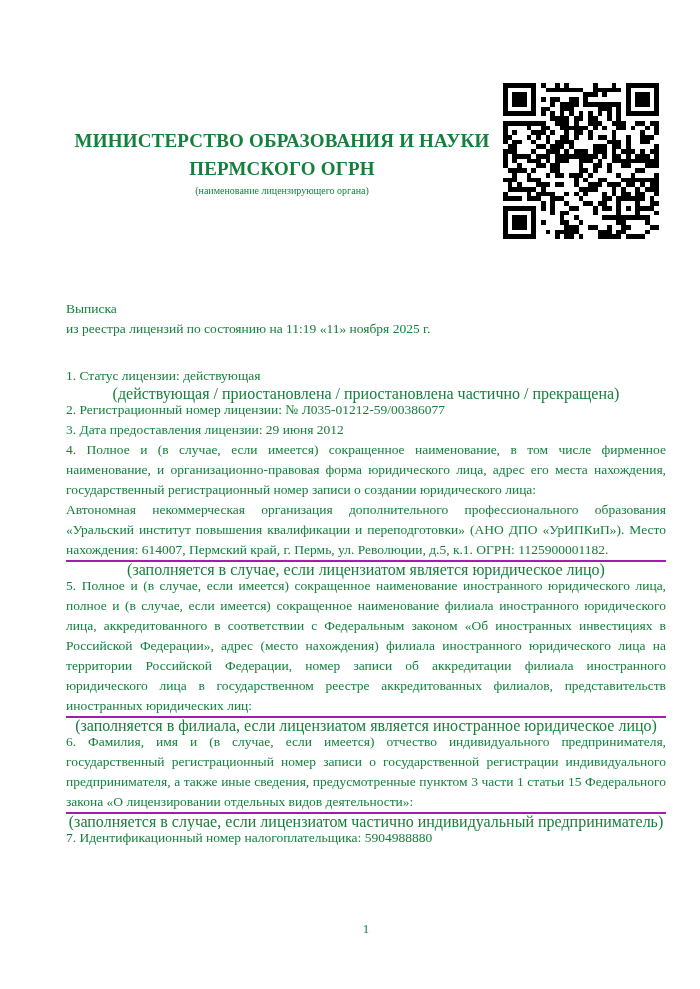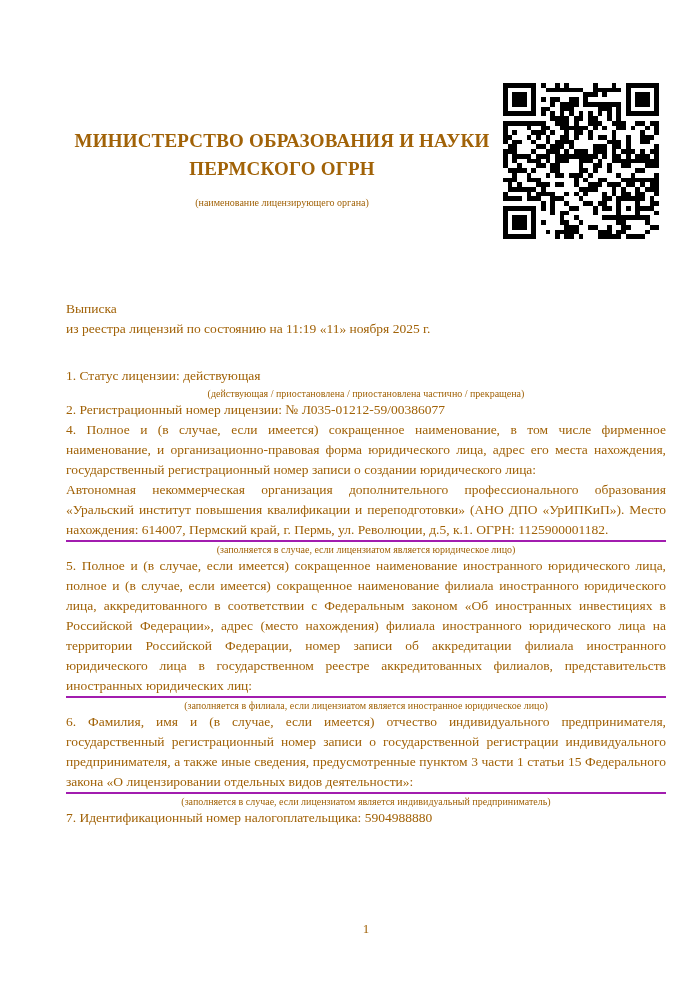--- a/index.html
+++ b/index.html
@@ -1,41 +1,41 @@
 <!DOCTYPE html>
 <html lang="ru"><head>
 <meta charset="utf-8">
 <style>
   html, body { margin: 0; padding: 0; background: #ffffff; }
   .page {
     position: relative;
     width: 700px;
     height: 989px;
     background: #ffffff;
-    color: #a16207;
+    color: #15803d;
     font-family: "Liberation Serif", "DejaVu Serif", serif;
     overflow: hidden;
   }
   .ministry {
     position: absolute;
     left: 62px;
     top: 127px;
     width: 440px;
     text-align: center;
   }
   .ministry-name {
     font-weight: bold;
     font-size: 19px;
     line-height: 28px;
     letter-spacing: 0.2px;
   }
   .ministry-caption {
     font-size: 10px;
     line-height: 13px;
-    margin-top: 13px;
+    margin-top: 1px;
   }
   .qr-box {
     position: absolute;
     left: 503px;
     top: 83px;
     width: 156px;
     height: 156px;
   }
   .qr-box svg { display: block; width: 156px; height: 156px; }
   .doc-title {
@@ -51,21 +51,21 @@
     position: absolute;
     left: 66px;
     top: 366px;
     width: 600px;
     font-size: 13.5px;
     line-height: 20px;
   }
   .body-col p { margin: 0; }
   .para { text-align: justify; }
   .caption {
-    font-size: 10px;
+    font-size: 16px;
     line-height: 13px;
     text-align: center;
     padding-top: 1px;
   }
   .ruled { border-bottom: 2px solid #a21caf; }
   .mt-18 { margin-top: 18px; }
   .mt-16 { margin-top: 16px; }
   .mt-14 { margin-top: 14px; }
   .mt-10 { margin-top: 10px; }
   .mt-6  { margin-top: 6px; }
@@ -656,30 +656,31 @@
     <div>из реестра лицензий по состоянию на 11:19 «11» ноября 2025 г.</div>
   </div>
 
   <div class="body-col">
 
     <p>1. Статус лицензии: действующая</p>
     <p class="caption">(действующая / приостановлена / приостановлена частично / прекращена)</p>
 
     <p class="mt-18">2. Регистрационный номер лицензии: № Л035-01212-59/00386077</p>
 
+    <p class="mt-16">3. Дата предоставления лицензии: 29 июня 2012</p>
 
     <p class="para mt-10">4. Полное и (в случае, если имеется) сокращенное наименование, в том числе фирменное наименование, и организационно-правовая форма юридического лица, адрес его места нахождения, государственный регистрационный номер записи о создании юридического лица:</p>
     <p class="para ruled">Автономная некоммерческая организация дополнительного профессионального образования «Уральский институт повышения квалификации и переподготовки» (АНО ДПО «УрИПКиП»). Место нахождения: 614007, Пермский край, г. Пермь, ул. Революции, д.5, к.1. ОГРН: 1125900001182.</p>
     <p class="caption">(заполняется в случае, если лицензиатом является юридическое лицо)</p>
 
     <p class="para ruled mt-6">5. Полное и (в случае, если имеется) сокращенное наименование иностранного юридического лица, полное и (в случае, если имеется) сокращенное наименование филиала иностранного юридического лица, аккредитованного в соответствии с Федеральным законом «Об иностранных инвестициях в Российской Федерации», адрес (место нахождения) филиала иностранного юридического лица на территории Российской Федерации, номер записи об аккредитации филиала иностранного юридического лица в государственном реестре аккредитованных филиалов, представительств иностранных юридических лиц:</p>
     <p class="caption">(заполняется в филиала, если лицензиатом является иностранное юридическое лицо)</p>
 
     <p class="para ruled mt-14">6. Фамилия, имя и (в случае, если имеется) отчество индивидуального предпринимателя, государственный регистрационный номер записи о государственной регистрации индивидуального предпринимателя, а также иные сведения, предусмотренные пунктом 3 части 1 статьи 15 Федерального закона «О лицензировании отдельных видов деятельности»:</p>
-    <p class="caption">(заполняется в случае, если лицензиатом является индивидуальный предприниматель)</p>
+    <p class="caption">(заполняется в случае, если лицензиатом частично индивидуальный предприниматель)</p>
 
     <p class="mt-20">7. Идентификационный номер налогоплательщика: 5904988880</p>
 
   </div>
 
   <div class="page-number">1</div>
 
 </div>
 
 </body></html>

